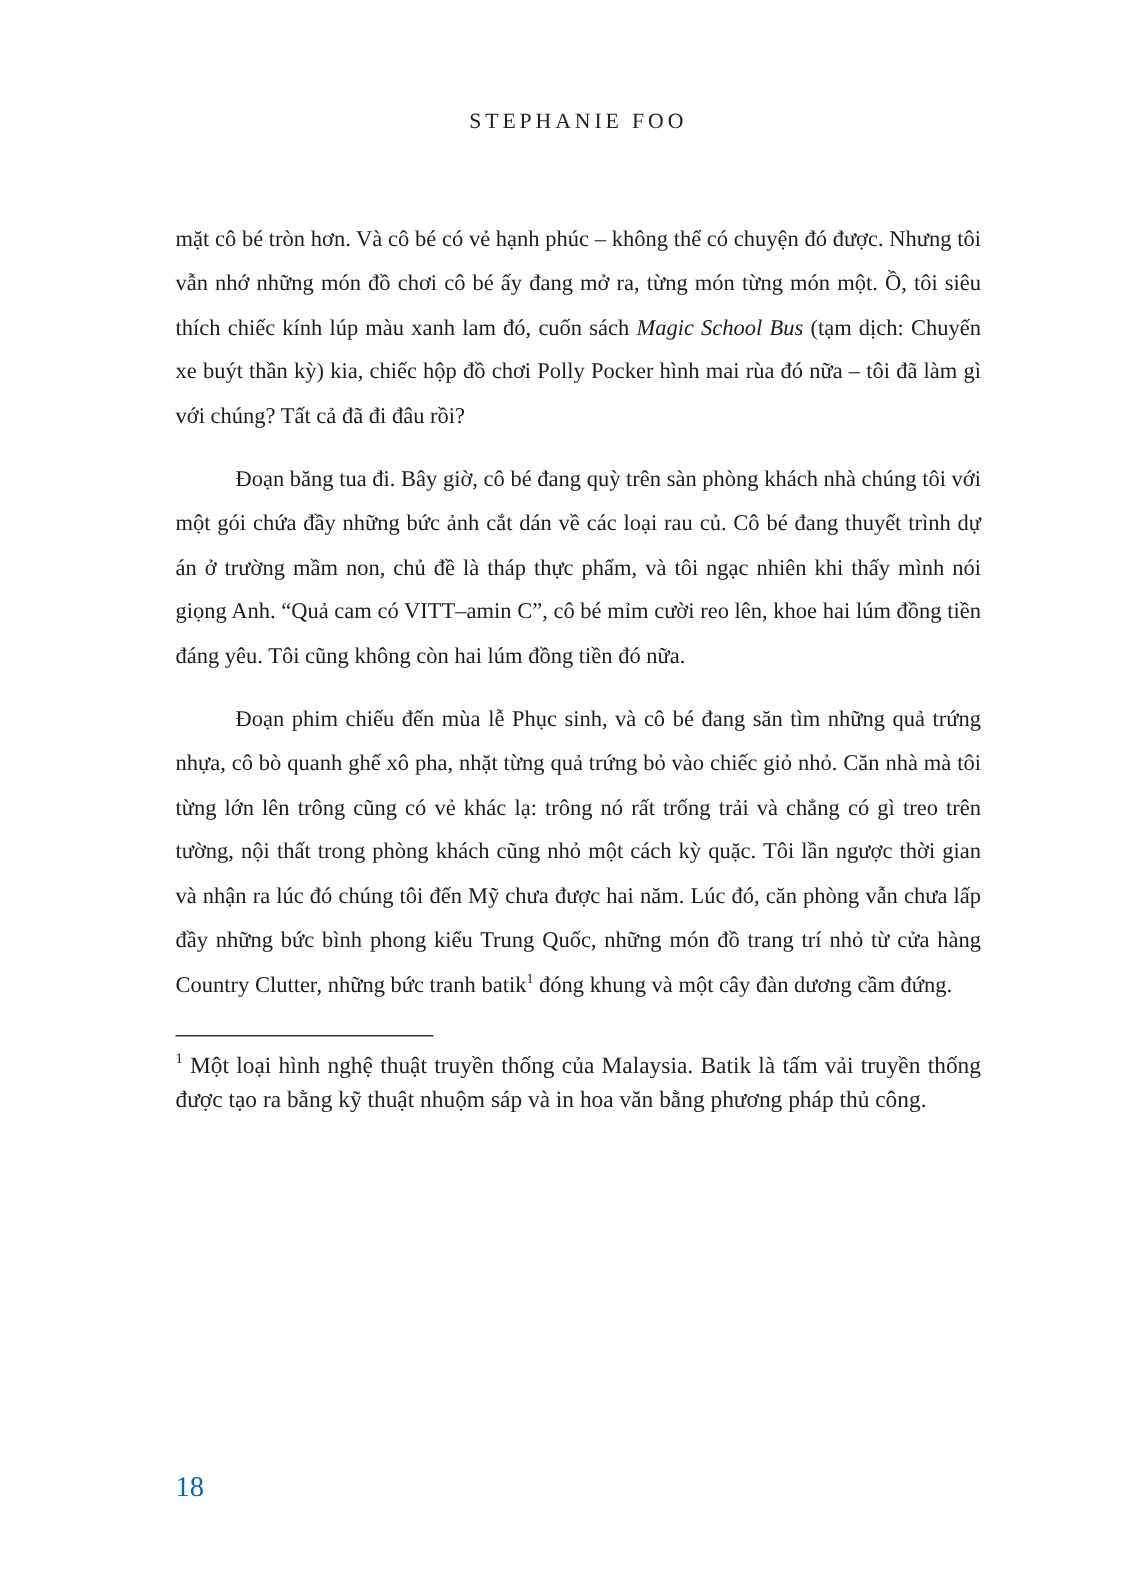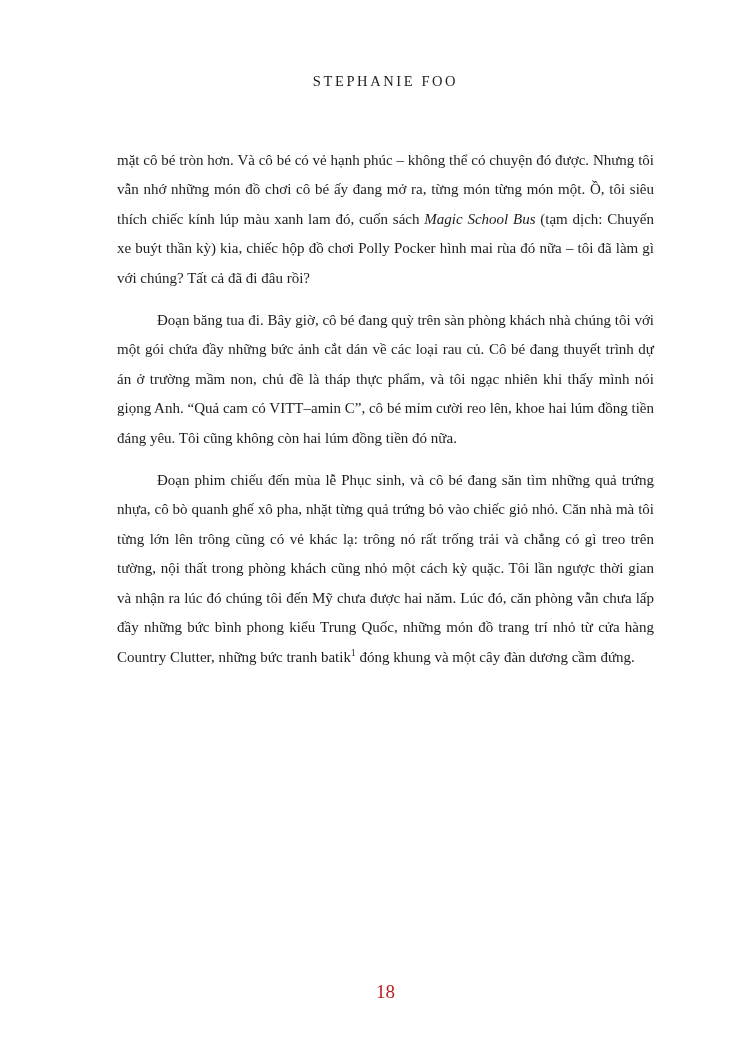--- a/index.html
+++ b/index.html
@@ -55,36 +55,39 @@
     font-size: 15.6px;
     line-height: 22.6px;
     text-align: justify;
     color: #222222;
   }
   .page-number {
     position: absolute;
     left: 117px;
     width: 537px;
     top: 966px;
-    text-align: center;
     font-size: 19px;
-    color: #b91c1c;
+    color: #0369a1;
   }
 </style>
 </head>
 <body>
 
 <div class="page">
   <div class="content">
 
     <div class="running-head">STEPHANIE FOO</div>
 
     <div class="body-text">
         <p class="para"><span>mặt cô bé tròn hơn. Và cô bé có vẻ hạnh phúc – không thể có chuyện đó được. Nhưng tôi vẫn nhớ những món đồ chơi cô bé ấy đang mở ra, từng món từng món một. Ồ, tôi siêu thích chiếc kính lúp màu xanh lam đó, cuốn sách </span><i>Magic School Bus</i><span> (tạm dịch: Chuyến xe buýt thần kỳ) kia, chiếc hộp đồ chơi Polly Pocker hình mai rùa đó nữa – tôi đã làm gì với chúng? Tất cả đã đi đâu rồi?</span></p>
         <p class="para indent"><span>Đoạn băng tua đi. Bây giờ, cô bé đang quỳ trên sàn phòng khách nhà chúng tôi với một gói chứa đầy những bức ảnh cắt dán về các loại rau củ. Cô bé đang thuyết trình dự án ở trường mầm non, chủ đề là tháp thực phẩm, và tôi ngạc nhiên khi thấy mình nói giọng Anh. “Quả cam có VITT–amin C”, cô bé mỉm cười reo lên, khoe hai lúm đồng tiền đáng yêu. Tôi cũng không còn hai lúm đồng tiền đó nữa.</span></p>
         <p class="para indent"><span>Đoạn phim chiếu đến mùa lễ Phục sinh, và cô bé đang săn tìm những quả trứng nhựa, cô bò quanh ghế xô pha, nhặt từng quả trứng bỏ vào chiếc giỏ nhỏ. Căn nhà mà tôi từng lớn lên trông cũng có vẻ khác lạ: trông nó rất trống trải và chẳng có gì treo trên tường, nội thất trong phòng khách cũng nhỏ một cách kỳ quặc. Tôi lần ngược thời gian và nhận ra lúc đó chúng tôi đến Mỹ chưa được hai năm. Lúc đó, căn phòng vẫn chưa lấp đầy những bức bình phong kiểu Trung Quốc, những món đồ trang trí nhỏ từ cửa hàng Country Clutter, những bức tranh batik</span><sup>1</sup><span> đóng khung và một cây đàn dương cầm đứng.</span></p>
       </div>
 
+    <div class="footnote-block">
+      <div class="footnote-rule"></div>
+      <div class="footnote"><sup>1</sup><span> Một loại hình nghệ thuật truyền thống của Malaysia. Batik là tấm vải truyền thống được tạo ra bằng kỹ thuật nhuộm sáp và in hoa văn bằng phương pháp thủ công.</span></div>
+    </div>
 
   </div>
 
   <div class="page-number">18</div>
 </div>
 
 </body></html>

